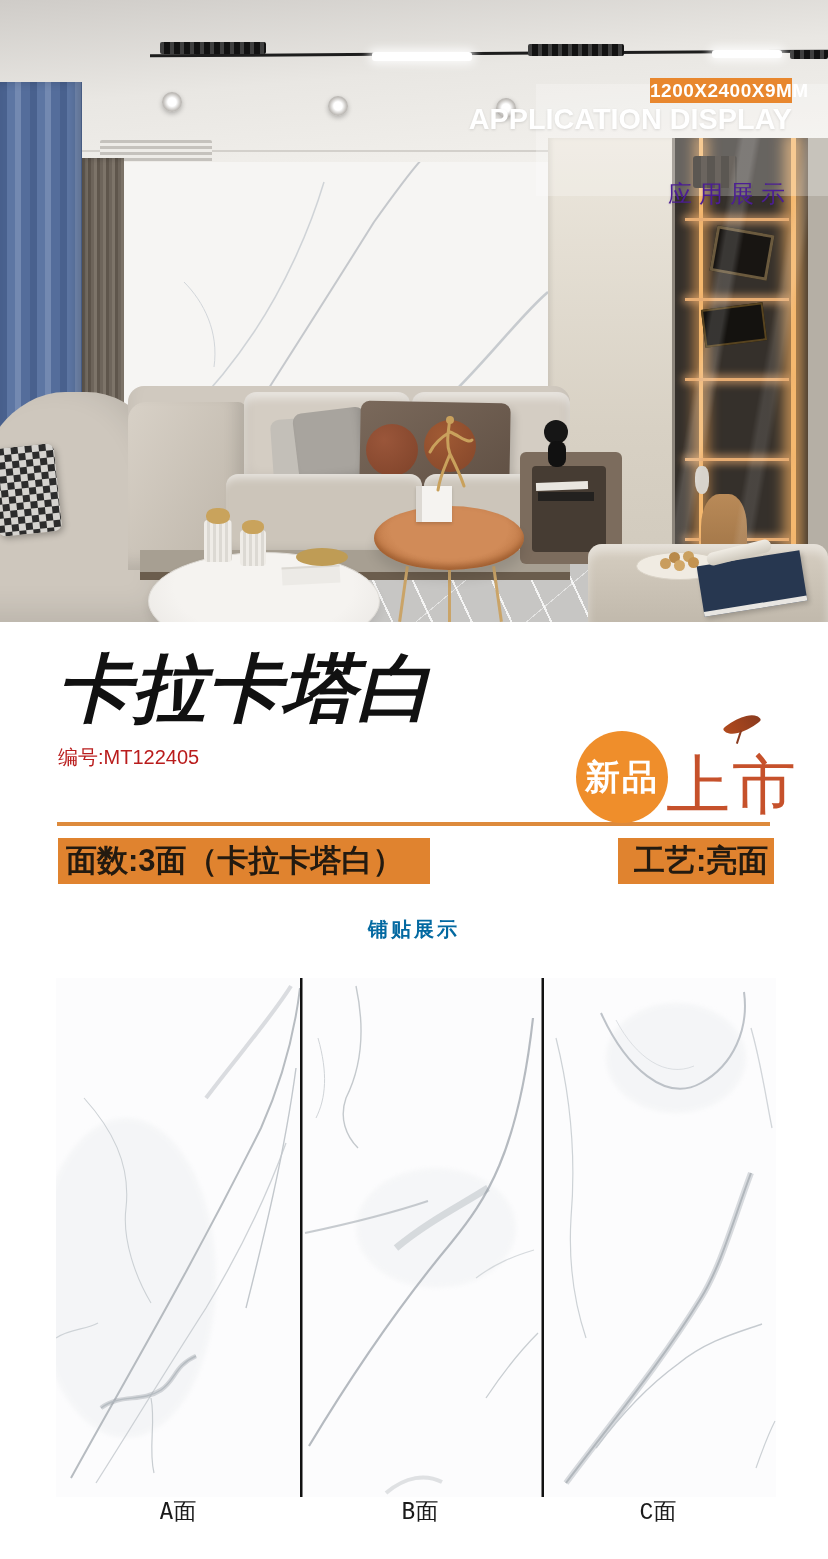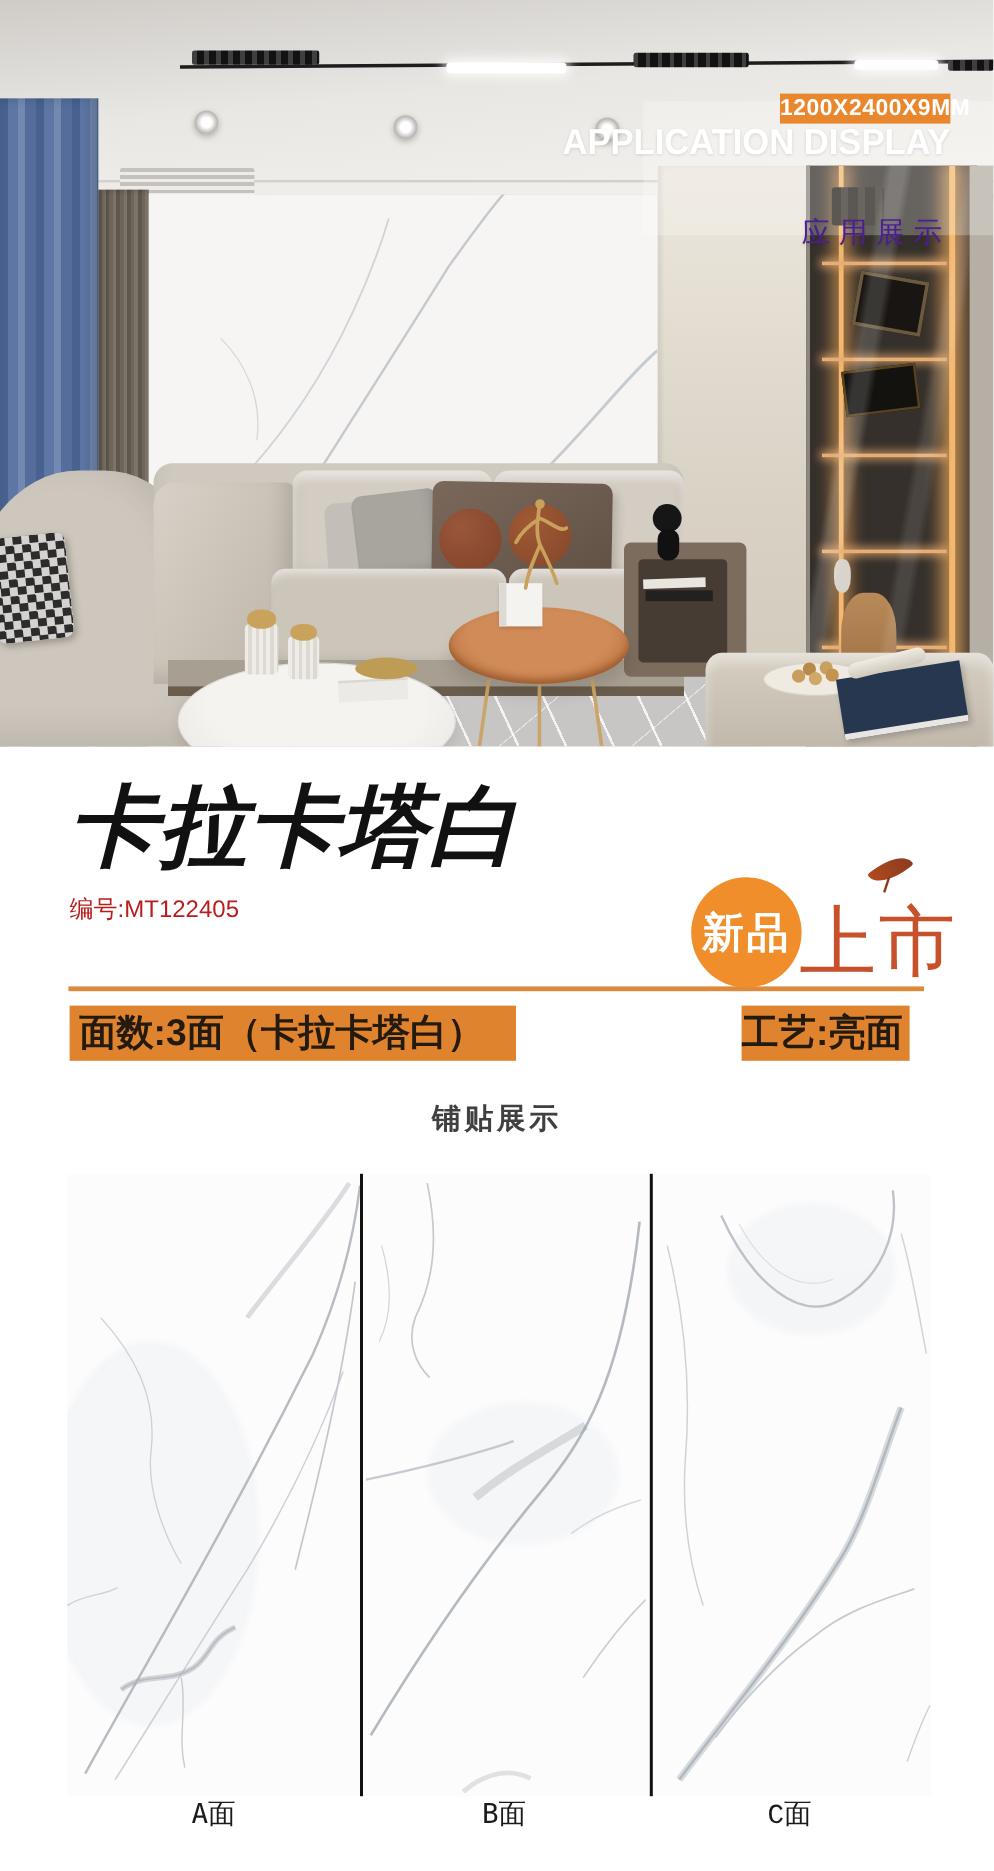--- a/index.html
+++ b/index.html
@@ -103,24 +103,24 @@
   .product-name{left:57px;top:648px;font-size:74px;font-weight:900;color:#111;letter-spacing:1px;line-height:1.1;}
   .spec-line{left:58px;font-size:20px;color:#b91c1c;font-weight:500;white-space:nowrap;}
   .spec-code{top:744px;} .spec-size{top:786px;}
   .accent-line{left:57px;top:822px;width:713px;height:4px;background:#dd8a3c;}
   .np-circle{left:576px;top:731px;width:92px;height:92px;border-radius:50%;background:#ef8e2b;color:#fff;font-size:35px;font-weight:700;display:flex;align-items:center;justify-content:center;letter-spacing:2px;}
   .np-market{left:666px;top:742px;font-size:64px;font-weight:500;color:#c6512b;letter-spacing:2px;}
   .np-leaf{left:724px;top:716px;width:36px;height:17px;background:linear-gradient(100deg,#b14a1d,#8a3b1f);border-radius:2px 90% 2px 90%;transform:rotate(-38deg);}
   .np-stem{left:738px;top:730px;width:2px;height:14px;background:#8a3b1f;transform:rotate(18deg);}
   .orange-box{top:838px;height:46px;background:#e0832f;color:#231a10;font-size:31px;font-weight:600;line-height:46px;white-space:nowrap;overflow:hidden;}
   .faces-box{left:58px;width:364px;padding-left:8px;}
-  .finish-box{left:618px;width:140px;padding-left:0;}
+  .finish-box{left:618px;width:140px;padding-left:16px;}
 
   
-  .disp-zh{left:0;top:916px;width:828px;text-align:center;font-size:24px;font-weight:600;color:#404040;letter-spacing:3px;}
+  .disp-zh{left:0;top:916px;width:828px;text-align:center;font-size:20px;font-weight:600;color:#0369a1;letter-spacing:3px;}
   .disp-en{left:0;top:944px;width:828px;text-align:center;font-family:"DejaVu Sans Mono",monospace;font-size:27px;font-weight:600;color:#141414;}
   .tiles{left:56px;top:978px;}
   .panel-label{top:1496px;font-family:"DejaVu Sans Mono",monospace;font-size:23px;color:#1a1a1a;transform:translateX(-50%);}
   .pl-a{left:178px;} .pl-b{left:420px;} .pl-c{left:658px;font-family:Liberation Mono, monospace;}
 </style>
 </head>
 <body>
 
 <div class="page">
 

